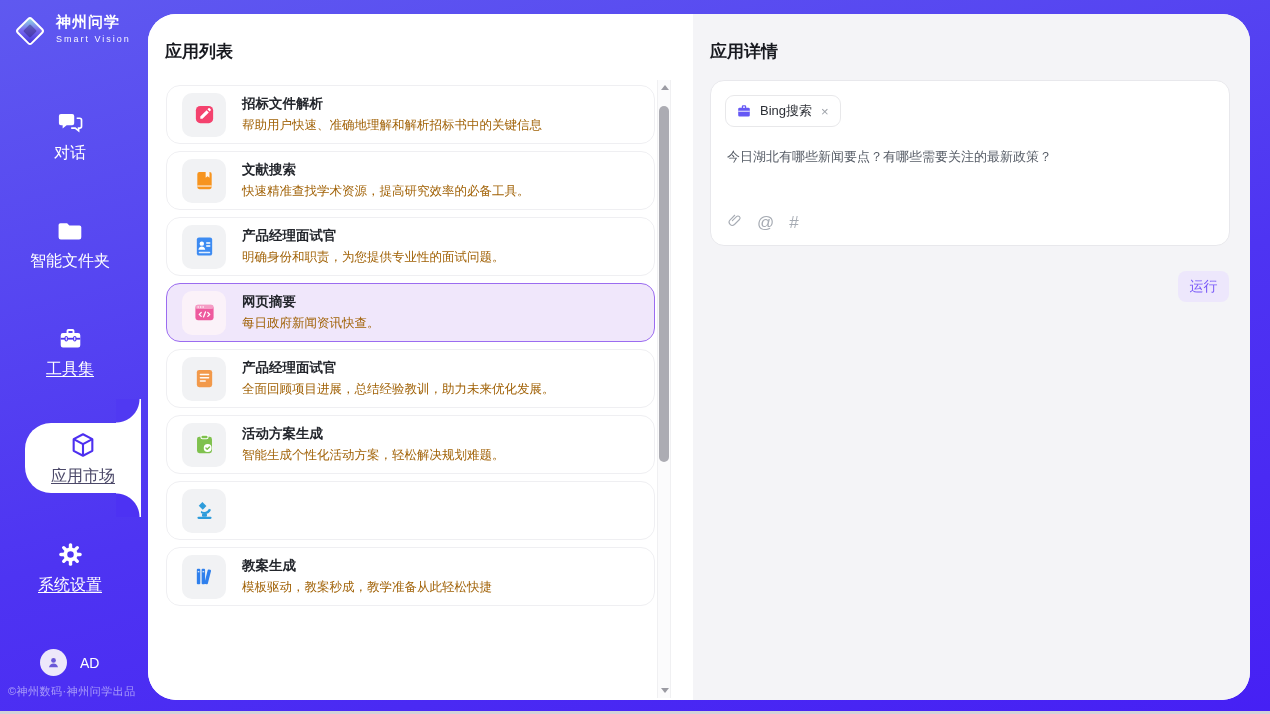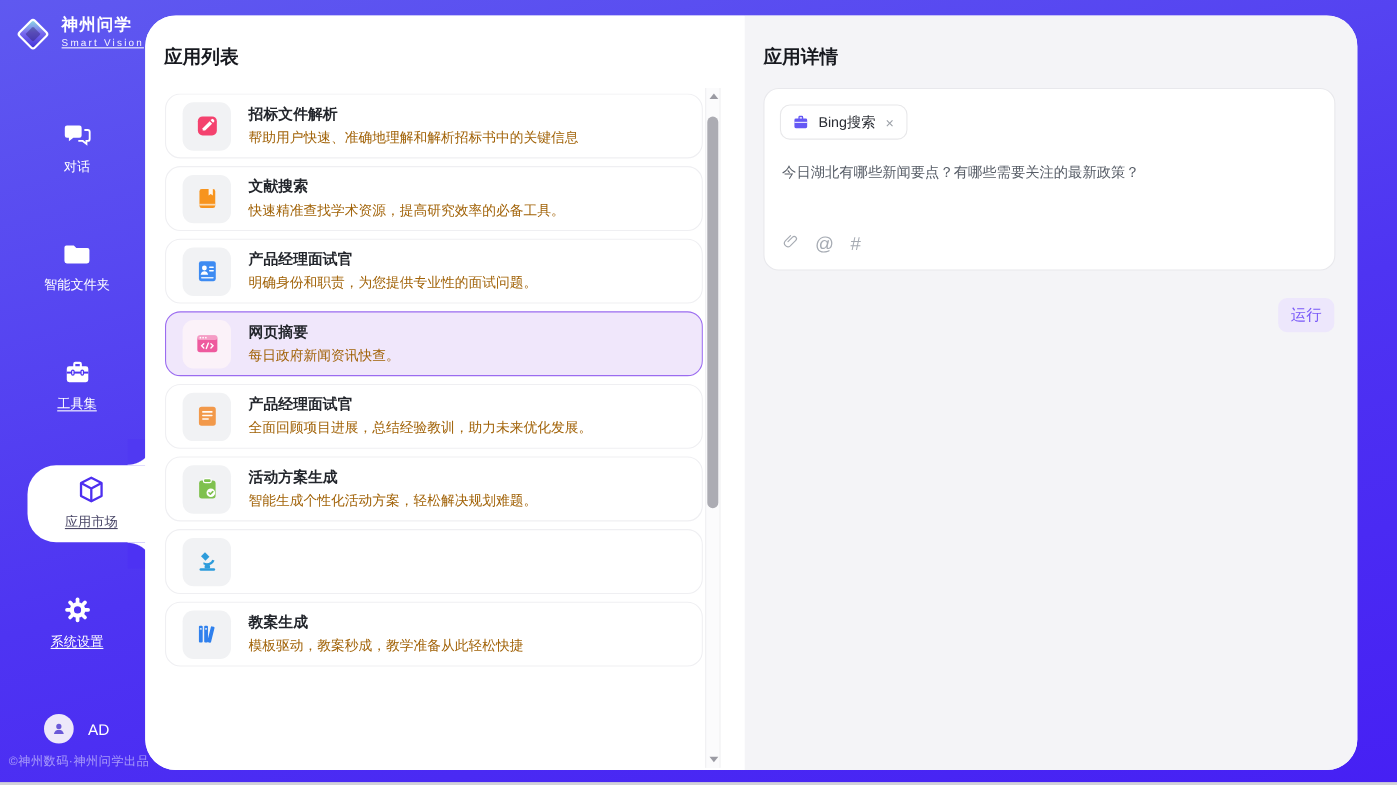--- a/index.html
+++ b/index.html
@@ -9,43 +9,43 @@
     position:relative; width:1270px; height:714px;
     background:linear-gradient(165deg,#5F59F0 0%,#4E34F2 55%,#4620F4 100%);
     overflow:hidden;
   }
   .bottom-line { position:absolute; left:0; bottom:0; width:100%; height:3px; background:#d2d2d8; }
 
   
   .sidebar { position:absolute; left:0; top:0; width:140px; height:100%; color:#fff; }
   .logo { position:absolute; left:12px; top:13px; display:flex; align-items:flex-start; gap:8px; }
   .brand-name { font-size:15px; font-weight:bold; letter-spacing:1px; }
-  .brand-sub { font-size:9px; letter-spacing:2px; opacity:.95; margin-top:2px;text-decoration:underline; }
+  .brand-sub { font-size:9px; letter-spacing:2px; opacity:.95; margin-top:2px; }
   .nav-item { position:absolute; left:0; width:140px; display:flex; flex-direction:column; align-items:center; gap:7px; cursor:pointer; }
-  .nav-item .nav-label { font-size:12px; color:#fff; }
+  .nav-item .nav-label { font-size:16px; color:#fff; }
   .nav-label.u { text-decoration:underline; text-underline-offset:2px; }
   .nav-item svg { display:block; }
 
   
   .bump { position:absolute; left:25px; top:423px; width:116px; height:70px; background:#fff; border-radius:26px 0 0 26px; }
   .bump-curve-top { position:absolute; left:116px; top:399px; width:25px; height:24px;
     background:radial-gradient(circle 24px at 0 0,#5039F2 23px,#ffffff 24px); }
   .bump-curve-bottom { position:absolute; left:116px; top:493px; width:25px; height:24px;
     background:radial-gradient(circle 24px at 0 100%,#4D32F3 23px,#ffffff 24px); }
   .nav-item.active { left:25px; width:116px; top:431px; }
   .nav-item.active .nav-label { color:#4b4868; }
 
   
   .user-row { position:absolute; left:40px; top:649px; display:flex; align-items:center; gap:13px; cursor:pointer; }
   .avatar { width:27px; height:27px; border-radius:50%; background:#EDE8FA; display:flex; align-items:center; justify-content:center; }
   .user-label { font-size:14px; color:#fff; }
   .copyright { position:absolute; left:8px; top:684px; font-size:11px; color:rgba(240,238,255,.55); letter-spacing:.5px; }
 
   
-  .panel { position:absolute; left:132px; top:14px; width:1102px; height:686px; border-radius:28px; overflow:hidden; display:flex; background:#fff; }
+  .panel { position:absolute; left:148px; top:14px; width:1102px; height:686px; border-radius:28px; overflow:hidden; display:flex; background:#fff; }
   .list-section { position:relative; width:545px; height:100%; background:#ffffff; }
   .detail-section { position:relative; width:557px; height:100%; background:#F4F4F7; }
   .section-title { position:absolute; left:17px; top:26px; font-size:17px; font-weight:bold; color:#17191f; }
 
   
   .cards { position:absolute; left:18px; top:71px; width:489px; bottom:0; overflow:hidden; }
   .card { display:flex; align-items:center; gap:16px; height:59px; margin-bottom:7px;
     background:#fff; border:1px solid #EFEFF2; border-radius:14px; padding-left:15px; cursor:pointer; }
   .card.selected { background:#F0E7FB; border:1px solid #9B6CF0; }
   .card-icon { width:44px; height:44px; border-radius:10px; background:#F1F2F4; display:flex; align-items:center; justify-content:center; flex:none; }

